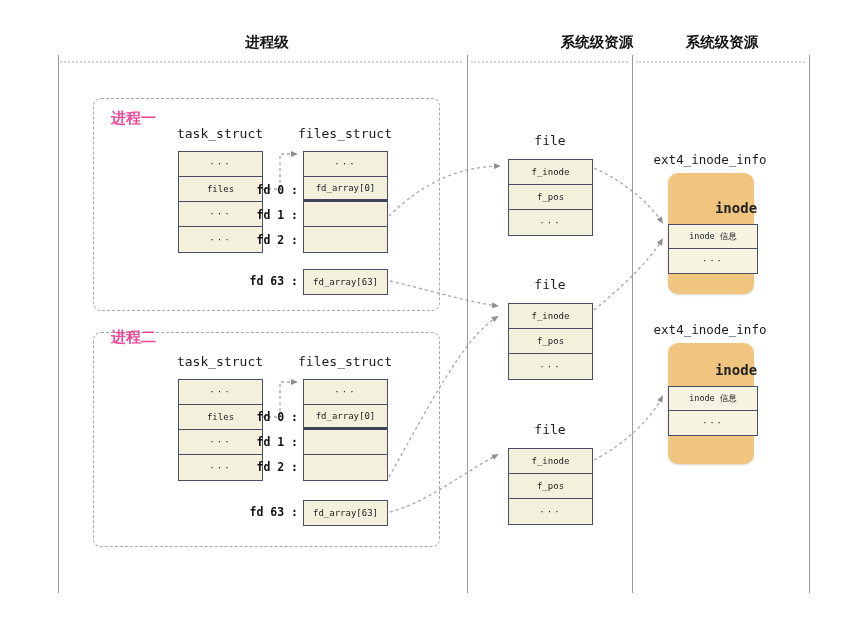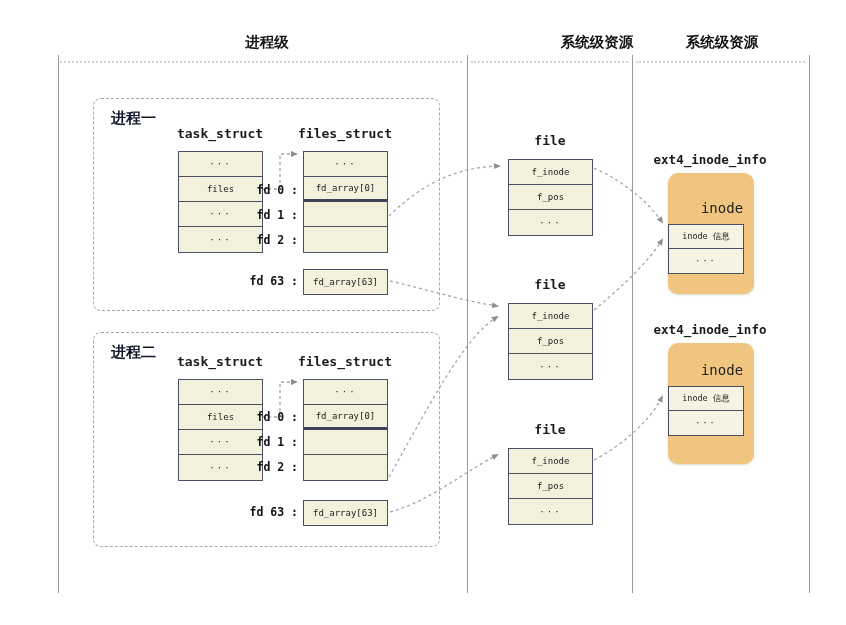--- a/index.html
+++ b/index.html
@@ -6,39 +6,39 @@
   .canvas{position:relative;width:846px;height:625px;background:#ffffff;
           font-family:"DejaVu Sans Mono",monospace;color:#1b1b1b;overflow:hidden;}
   .overlay{position:absolute;left:0;top:0;pointer-events:none;}
   .vline{position:absolute;top:55px;height:538px;width:1px;background:#9a9a9a;}
   .dotline{position:absolute;top:61px;height:0;border-top:2px dotted #d4d4d4;}
   .coltitle{position:absolute;top:33px;transform:translateX(-50%);
             font-family:"Liberation Sans",sans-serif;font-weight:700;font-size:14.5px;
             color:#111;white-space:nowrap;}
   .procbox{position:absolute;left:93px;width:345px;border:1.5px dashed #a3a8b0;border-radius:8px;}
   .proclabel{position:absolute;left:111px;font-family:"Liberation Sans",sans-serif;
-             font-weight:700;font-size:15px;color:#0f172a;}
-  .stitle{position:absolute;transform:translateX(-50%);font-weight:700;font-size:13px;white-space:nowrap;}
+             font-weight:700;font-size:15px;color:#ec4899;}
+  .stitle{position:absolute;transform:translateX(-50%);font-weight:400;font-size:13px;white-space:nowrap;}
   .tbl{position:absolute;width:83px;background:#f3f0dc;border:1.4px solid #4a4e63;box-sizing:content-box;}
   .trow{height:25px;border-bottom:1.4px solid #4a4e63;display:flex;align-items:center;
         justify-content:center;font-size:9px;box-sizing:border-box;color:#222;}
   .trow:last-child{border-bottom:none;}
   .trow.thick{border-bottom:3px solid #3f4358;}
   .itable .trow{height:24px;font-size:8.5px;}
   .dots{letter-spacing:2px;}
   .fdl{position:absolute;left:228px;width:70px;text-align:right;font-size:11.5px;
        font-weight:700;white-space:pre;color:#111;}
   .box63{position:absolute;left:303px;width:83px;height:24px;background:#f3f0dc;
          border:1.4px solid #4a4e63;display:flex;align-items:center;justify-content:center;
          font-size:9px;color:#222;}
   .orange{position:absolute;left:668px;width:86px;height:121px;background:#f0c57f;
           border-radius:10px;box-shadow:0 1px 2px rgba(120,90,30,0.25);}
-  .inodehead{position:absolute;left:668px;width:108px;text-align:center;
-             font-weight:400;font-size:14px;color:#222;}
-  .itable{position:absolute;left:668px;width:76px;background:#f6f3e3;
+  .inodehead{position:absolute;left:682px;width:108px;text-align:center;
+             font-weight:700;font-size:14px;color:#222;}
+  .itable{position:absolute;left:668px;width:90px;background:#f6f3e3;
           border:1.4px solid #4a4e63;box-sizing:border-box;}
 </style>
 </head>
 <body>
 
 <div class="canvas">
 
   <svg class="overlay" width="846" height="625">
     <defs>
       <marker id="ah" markerUnits="userSpaceOnUse" markerWidth="9" markerHeight="9" refX="5" refY="3" orient="auto">
@@ -89,21 +89,21 @@
     <div class="trow"></div>
   </div>
   <div class="box63" style="top:269px">fd_array[63]</div>
 
   <div class="fdl" style="top:183px">fd 0 :</div>
   <div class="fdl" style="top:208px">fd 1 :</div>
   <div class="fdl" style="top:233px">fd 2 :</div>
   <div class="fdl" style="top:274px">fd 63 :</div>
 
   <div class="procbox" style="top:332px;height:213px"></div>
-  <div class="proclabel" style="top:343px">进程二</div>
+  <div class="proclabel" style="top:328px">进程二</div>
 
   <div class="stitle" style="left:220px;top:354px">task_struct</div>
   <div class="tbl" style="left:178px;top:379px">
     <div class="trow dots">···</div>
     <div class="trow">files</div>
     <div class="trow dots">···</div>
     <div class="trow dots">···</div>
   </div>
 
   <div class="stitle" style="left:345px;top:354px">files_struct</div>

